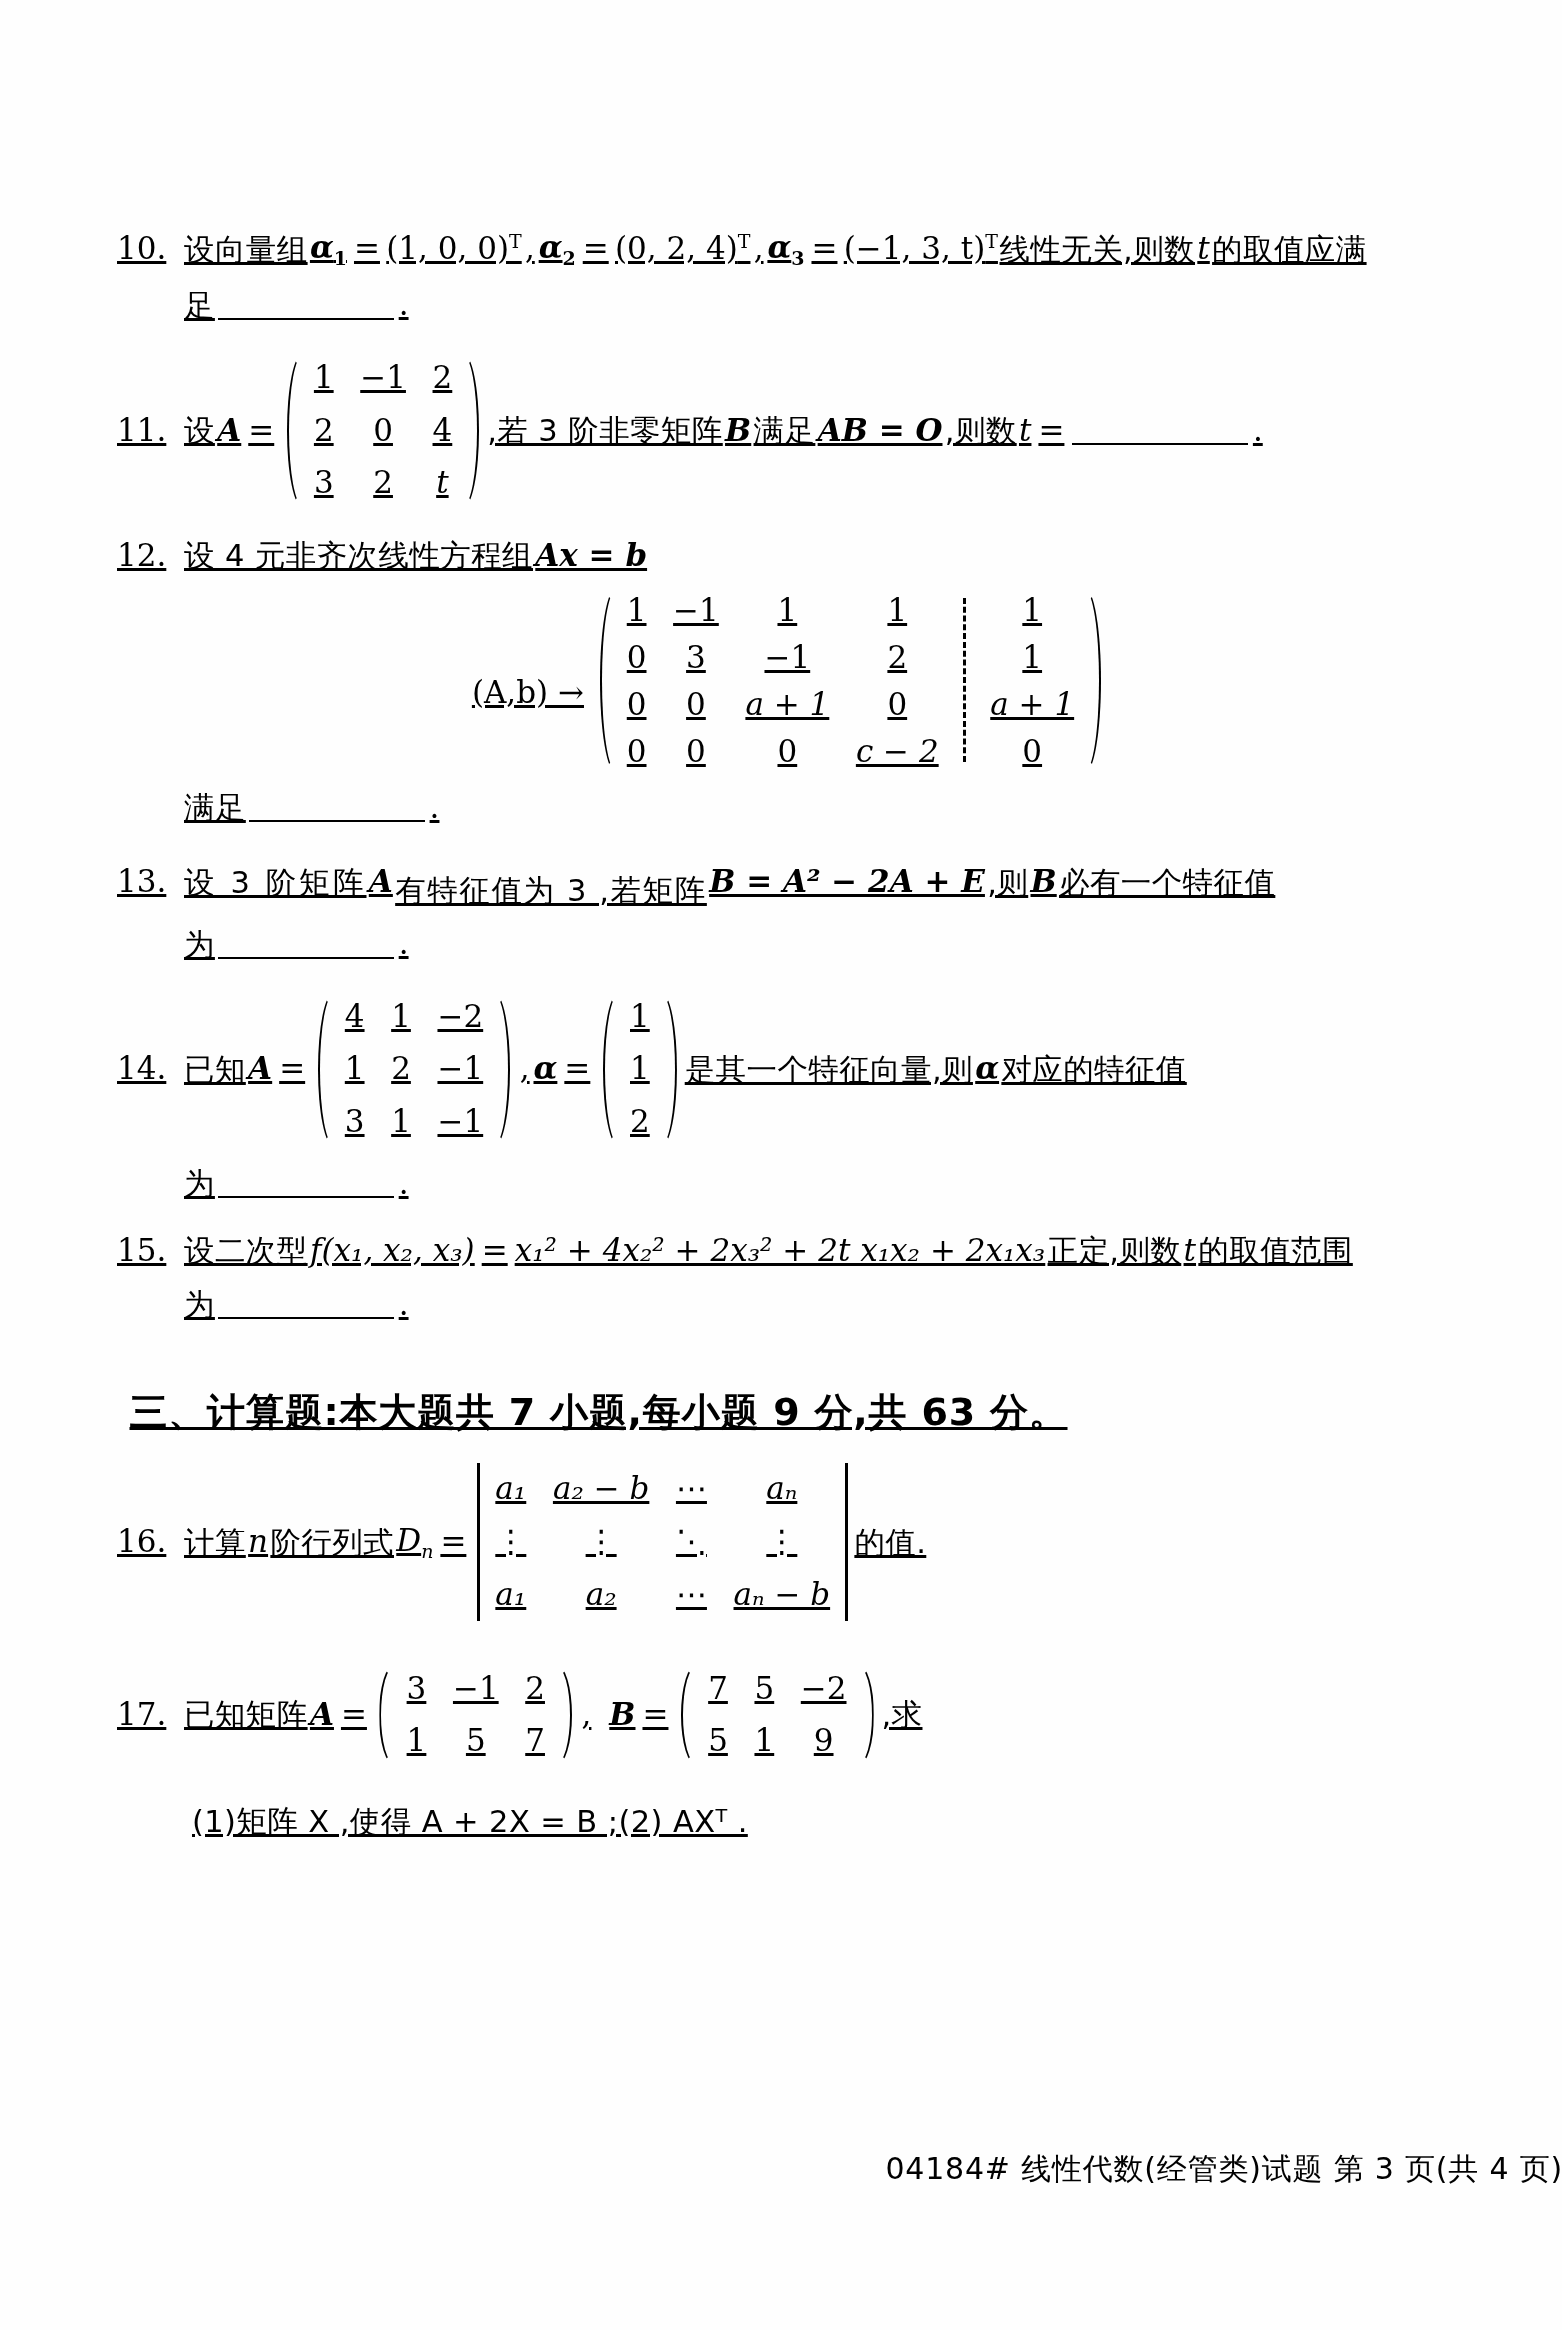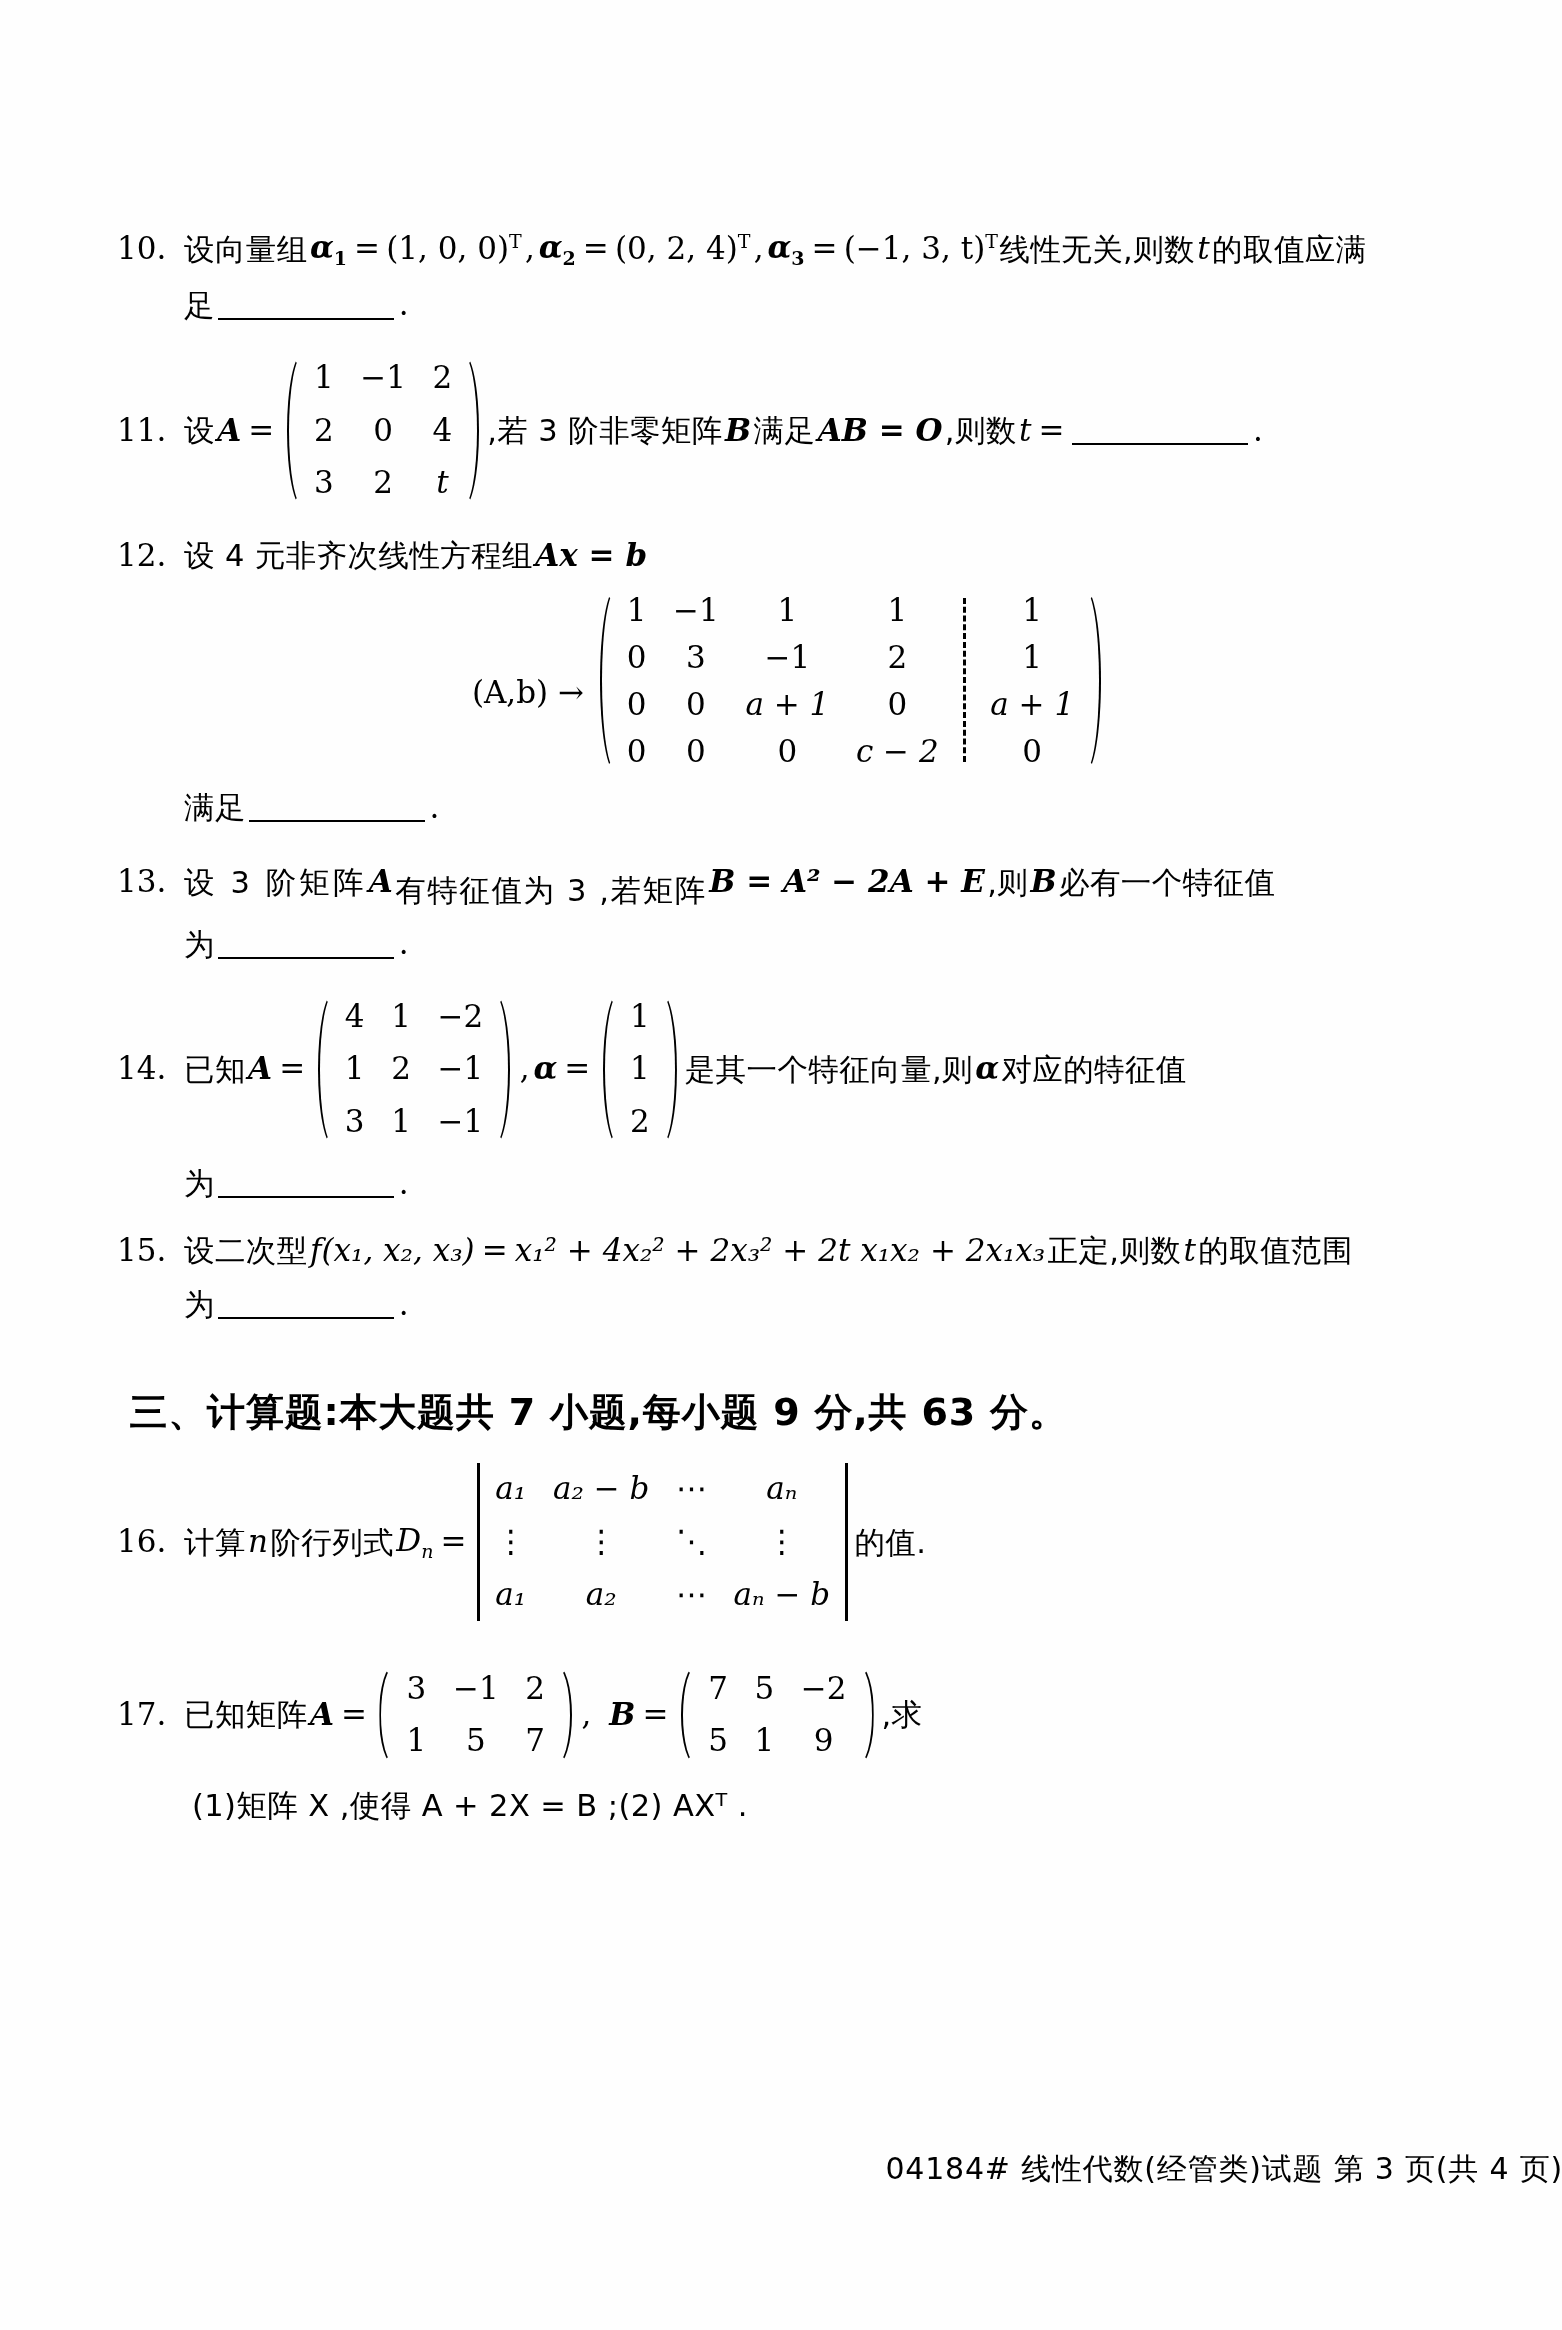--- a/index.html
+++ b/index.html
@@ -20,20 +20,21 @@
     left: 0; top: 0;
     width: 1563px;
     height: 2330px;
     background: #fefefe;
   }
   .content {
     position: absolute;
     left: 117px;
     top: 227px;
     width: 1347px;
+    text-decoration: underline;
   }
 
   
   .qline {
     display: flex;
     align-items: center;
     font-size: 31px;
     line-height: 1.35;
     margin: 0;
     white-space: nowrap;
@@ -511,21 +512,21 @@
               <td>1</td>
               <td>9</td>
             </tr>
           </tbody>
             </table>
           <span class="par right"></span>
         </span>
         <span class="cn">,求</span>
       </div>
 
-      <div class="qline" style="margin-left:75px; margin-top:17px;">
+      <div class="qline" style="margin-left:75px; margin-top:33px;">
         <span class="cn">(1)矩阵 X ,使得 A + 2X = B ;(2) AXᵀ .</span>
       </div>
     </div>
 
   </div>
 
   <div class="footer">04184#  线性代数(经管类)试题  第 3 页(共 4 页)</div>
 </div>
 
 

